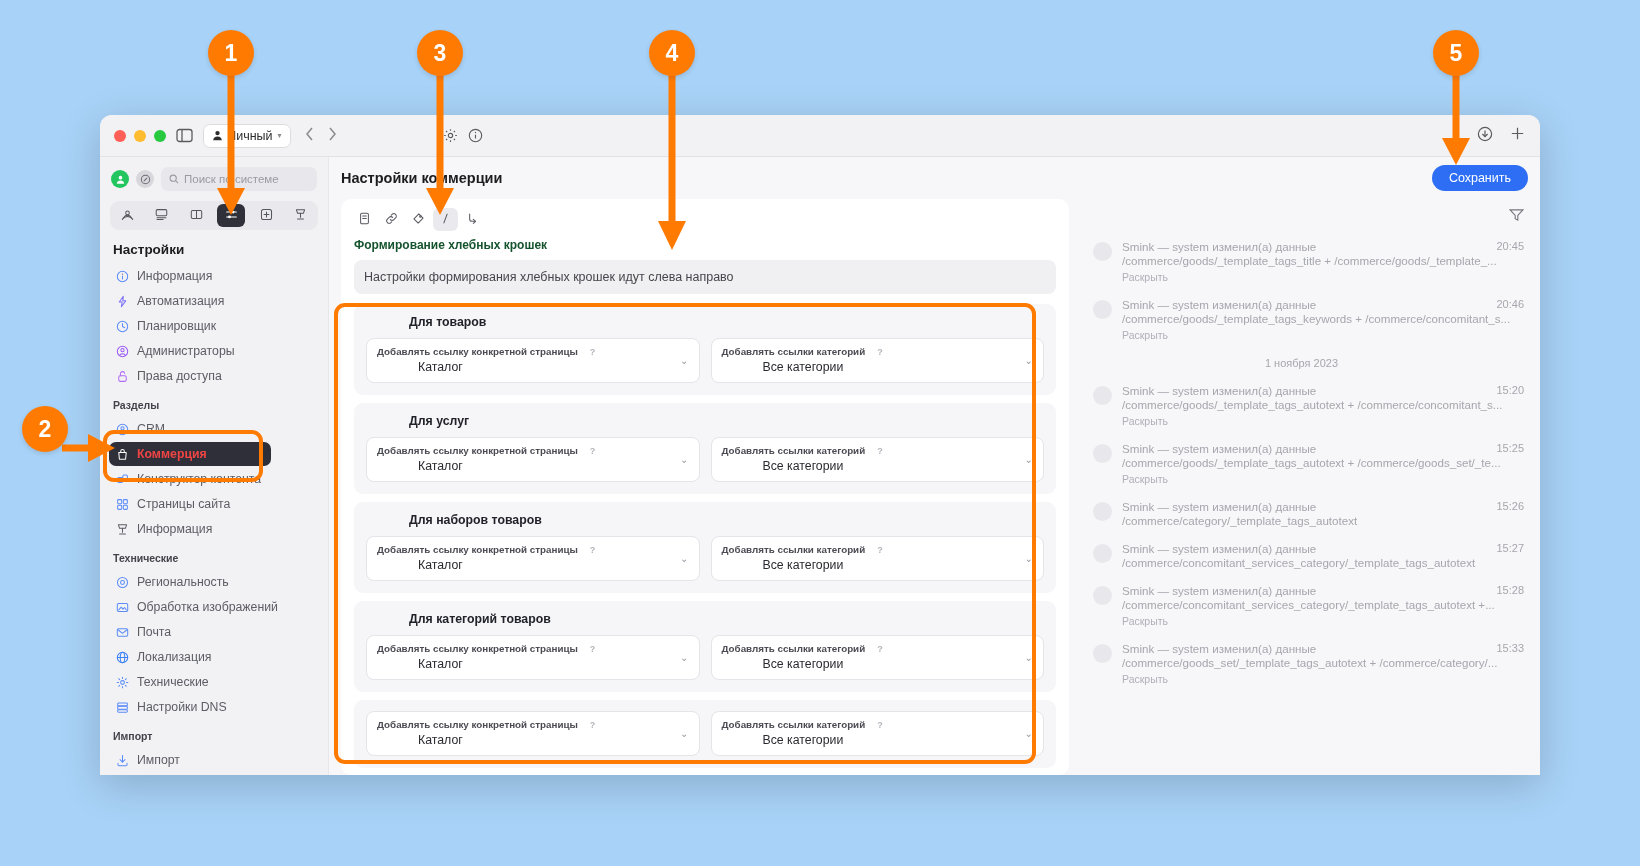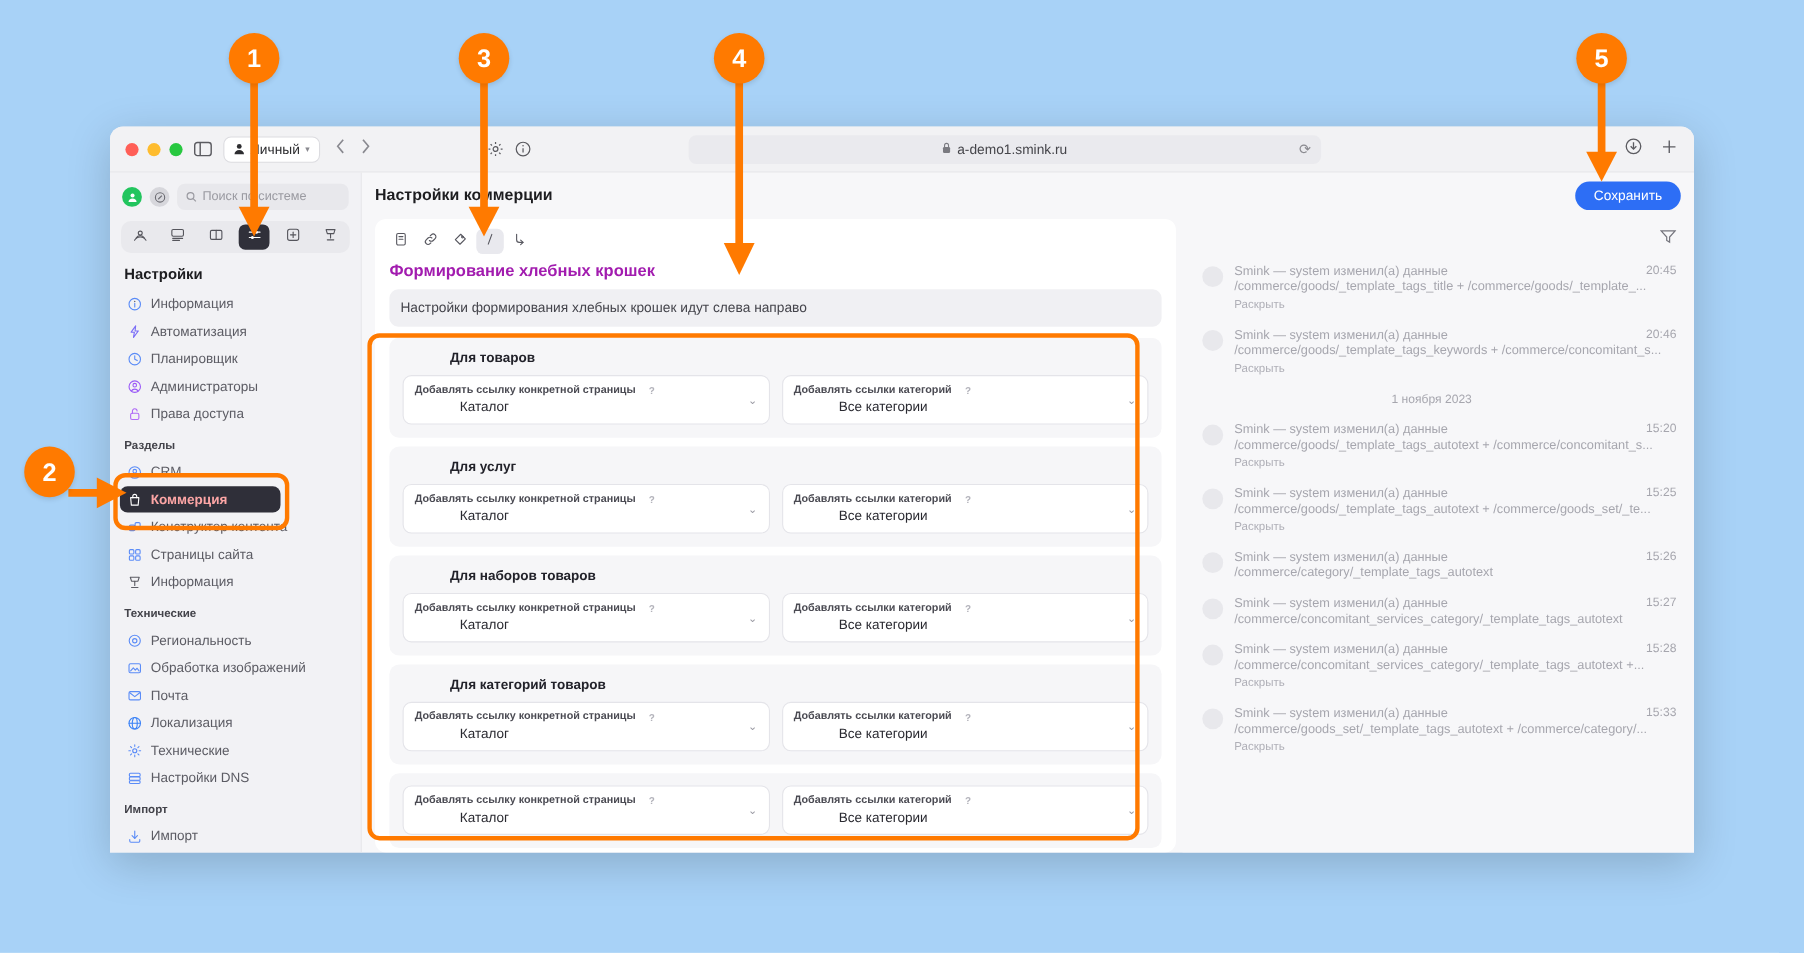--- a/index.html
+++ b/index.html
@@ -74,21 +74,21 @@
   .sb-tab.active { background: #30303a; color: #fff; }
   .sb-scroll { flex: 1; overflow: hidden; padding: 0 9px 4px; }
   .sb-h1 { font-size: 13.5px; font-weight: 700; color: #1d1d20; padding: 4px 4px 7px; }
   .sb-h2 { font-size: 10.5px; font-weight: 700; color: #43434a; padding: 10px 4px 6px; }
   .sb-item {
     display: flex; align-items: center; gap: 8px;
     height: 24px; padding: 0 7px; border-radius: 7px;
     font-size: 12.3px; color: #5c5c64; margin-bottom: 1px;
   }
   .sb-item .ic { width: 13px; height: 13px; flex-shrink: 0; display:flex;align-items:center;justify-content:center; }
-  .sb-item.sel { background: #2f2f39; color: #fca5a5; font-weight: 600; width: 146px; }
+  .sb-item.sel { background: #2f2f39; color: #ef4444; font-weight: 600; width: 162px; }
   .sb-item.sel .ic { color: #fff; }
 
   
   .center { flex: 1; display: flex; flex-direction: column; min-width: 0; background: #f7f7f9; }
   .ct-head {
     height: 42px; display: flex; align-items: center; justify-content: space-between;
     padding: 0 12px 0 12px;
   }
   .ct-title { font-size: 14.5px; font-weight: 600; color: #1d1d20; }
   .save-btn {
@@ -101,21 +101,21 @@
   .form-card {
     flex: 1; background: #fff; border-radius: 10px; margin: 0 6px 0 12px;
     display: flex; flex-direction: column; min-width: 0; overflow: hidden;
   }
   .fc-tabs { display: flex; gap: 2px; padding: 9px 11px 4px; }
   .fc-tab {
     width: 25px; height: 23px; border-radius: 6px;
     display: flex; align-items: center; justify-content: center; color: #57575f;
   }
   .fc-tab.active { background: #e9e9ee; }
-  .fc-sub { font-size: 15px; font-weight: 600; color: #a21caf; padding: 3px 13px 8px; }
+  .fc-sub { font-size: 12px; font-weight: 600; color: #14532d; padding: 3px 13px 8px; }
   .fc-note {
     background: #f0f0f3; border-radius: 8px; margin: 0 13px 10px;
     padding: 10px 10px; font-size: 12.5px; color: #45454c;
   }
   .fc-scroll { flex: 1; overflow: hidden; padding: 0 13px; }
   .group { background: #f6f6f8; border-radius: 9px; padding: 11px 12px 12px; margin-bottom: 8px; }
   .group-title { font-size: 12.3px; font-weight: 600; color: #22222a; margin-bottom: 9px; margin-left: 43px; }
   .fields { display: flex; gap: 11px; }
   .field {
     flex: 1; background: #fff; border: 1px solid #e4e4e9; border-radius: 8px;
@@ -204,30 +204,20 @@
           <path d="M8 1.2v1.8M8 13v1.8M1.2 8h1.8M13 8h1.8M3.2 3.2l1.3 1.3M11.5 11.5l1.3 1.3M12.8 3.2l-1.3 1.3M4.5 11.5l-1.3 1.3"></path>
         </svg>
       </span>
       <span class="ch-icon">
         <svg width="15" height="15" viewBox="0 0 16 16" fill="none" stroke="currentColor" stroke-width="1.2">
           <circle cx="8" cy="8" r="6.6"></circle>
             <line x1="8" y1="7.2" x2="8" y2="11.3"></line>
             <circle cx="8" cy="4.8" r=".75" fill="currentColor" stroke="none"></circle>
         </svg>
       </span>
-      <div class="urlbar">
-        <span>
-          <svg width="9" height="11" viewBox="0 0 10 12" fill="#7a7a80">
-            <rect x="1.4" y="5" width="7.2" height="6.2" rx="1.4"></rect>
-            <path d="M3 5V3.4a2 2 0 014 0V5" fill="none" stroke="#7a7a80" stroke-width="1.1"></path>
-          </svg>
-        </span>
-        <span>a-demo1.smink.ru</span>
-        <span class="reload">⟳</span>
-      </div>
       <div class="chrome-right">
         <span>
           <svg width="16" height="16" viewBox="0 0 16 16" fill="none" stroke="currentColor" stroke-width="1.2">
             <circle cx="8" cy="8" r="6.6"></circle>
               <line x1="8" y1="4.4" x2="8" y2="10.4"></line>
               <polyline points="5.4,8 8,10.6 10.6,8"></polyline>
           </svg>
         </span>
         <span>
           <svg width="17" height="17" viewBox="0 0 18 18" fill="none" stroke="currentColor" stroke-width="1.3">

